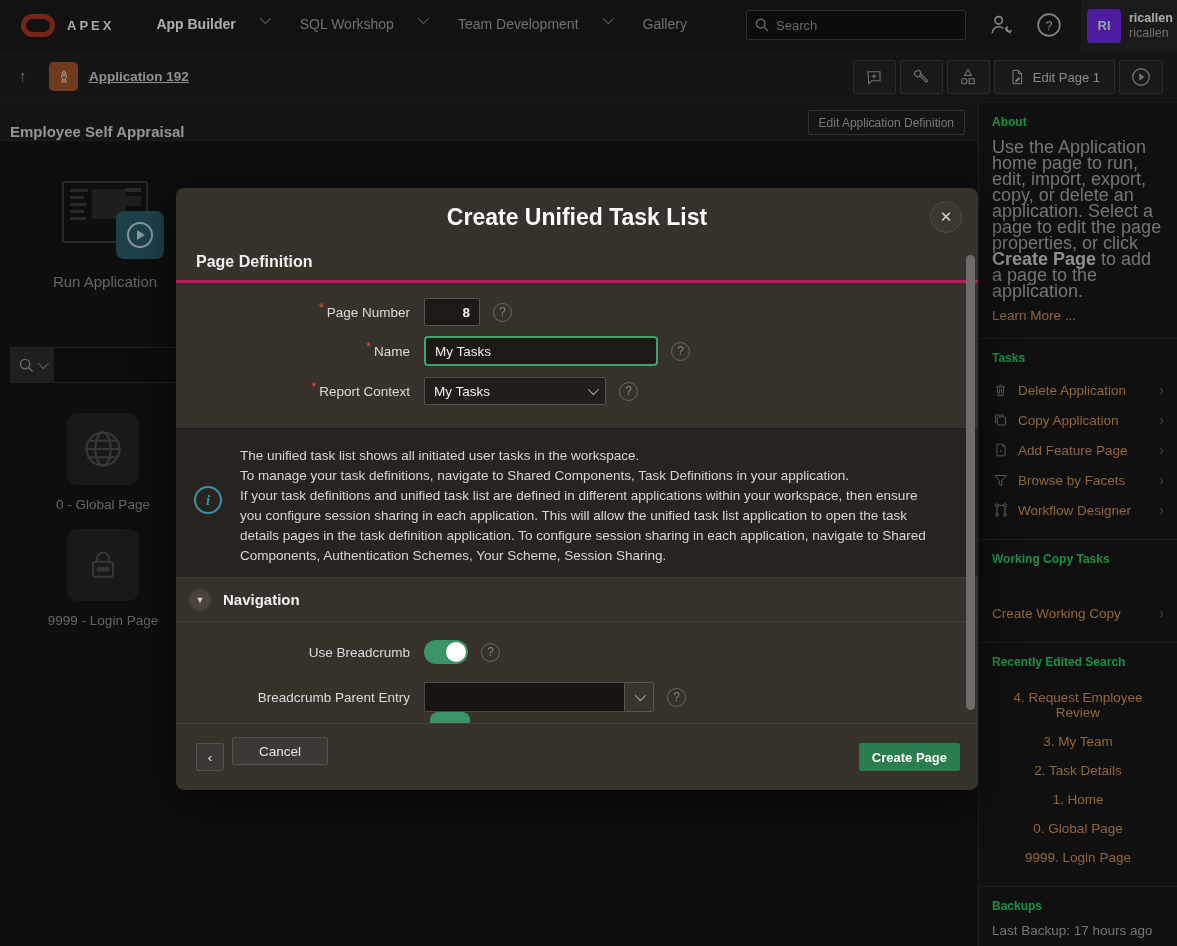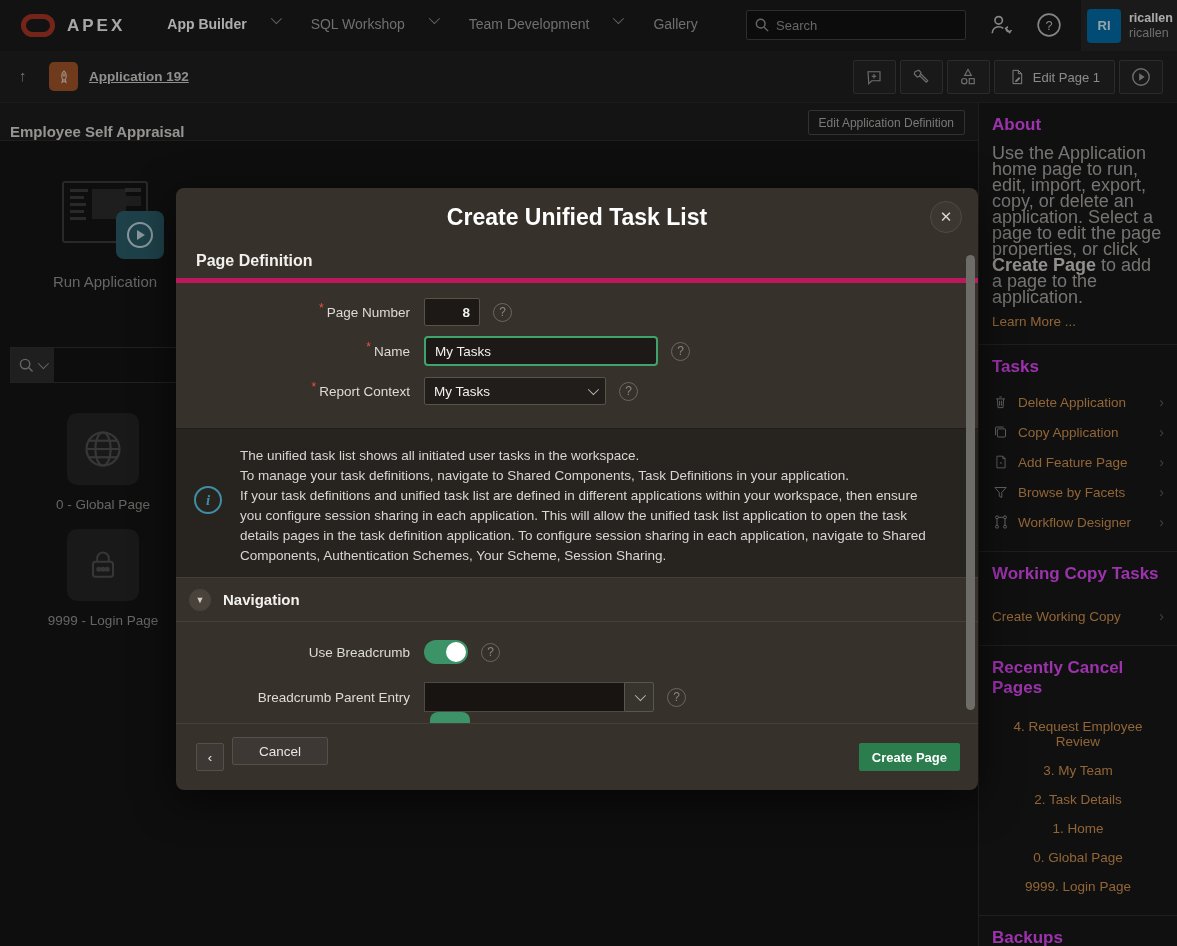--- a/index.html
+++ b/index.html
@@ -3,31 +3,31 @@
 <meta charset="utf-8">
 <style>
   * { margin:0; padding:0; box-sizing:border-box; }
   html,body { background:#000; }
   body { font-family:"Liberation Sans","DejaVu Sans",sans-serif; }
   #app { position:relative; width:1177px; height:946px; background:#141414; overflow:hidden; }
 
   
   .header { position:absolute; top:0; left:0; width:1177px; height:51px; background:#19191b; display:flex; align-items:center; }
   .logo-ring { width:34px; height:23px; border:5px solid #a33325; border-radius:12px; margin-left:21px; }
-  .brand { color:#e8e8e8; font-size:17px; font-weight:bold; letter-spacing:3px; margin-left:12px; }
+  .brand { color:#e8e8e8; font-size:13px; font-weight:bold; letter-spacing:3px; margin-left:12px; }
   .topnav { display:flex; align-items:center; margin-left:30px; gap:8px; }
   .topnav .nav-item { display:flex; align-items:flex-start; gap:24px; padding:16px 12px; height:51px; font-size:14px; color:#9a9a9a; cursor:pointer; }
   .topnav .nav-item.active { color:#f0f0f0; font-weight:bold; }
   .chev { width:8px; height:8px; border-right:1.5px solid #8a8a8a; border-bottom:1.5px solid #8a8a8a; transform:rotate(45deg) translateY(-2px); display:inline-block; }
   .hdr-search { position:absolute; left:746px; top:10px; width:220px; height:30px; background:#111113; border:1px solid #3f3f41; border-radius:2px; display:flex; align-items:center; padding:0 8px; gap:7px; }
   .hdr-search input { background:transparent; border:none; outline:none; color:#c9c9c9; font-size:13px; width:170px; font-family:inherit; }
   .hdr-search input::placeholder { color:#8e8e8e; }
   .hdr-icon { position:absolute; top:11px; color:#b9b9b9; }
   .user-block { position:absolute; right:0; top:0; height:51px; width:96px; background:#242426; display:flex; align-items:center; gap:8px; padding-left:6px; }
-  .avatar { width:34px; height:34px; border-radius:4px; background:#0369a1; color:#cfe3ec; font-size:13px; font-weight:bold; display:flex; align-items:center; justify-content:center; }
+  .avatar { width:34px; height:34px; border-radius:4px; background:#6d28d9; color:#cfe3ec; font-size:13px; font-weight:bold; display:flex; align-items:center; justify-content:center; }
   .user-names { display:flex; flex-direction:column; line-height:15px; }
   .user-names .n1 { color:#ececec; font-size:12.5px; font-weight:bold; }
   .user-names .n2 { color:#9a9a9a; font-size:12.5px; }
 
   
   .toolbar { position:absolute; top:51px; left:0; width:1177px; height:52px; background:#1e1e1e; border-bottom:1px solid #262626; }
   .up-arrow { position:absolute; left:19px; top:16px; color:#9a9a9a; font-size:15px; }
   .app-chip { position:absolute; left:49px; top:62px; width:29px; height:29px; background:#9c5229; border-radius:5px; display:flex; align-items:center; justify-content:center; color:#d8c5b4; font-size:14px; }
   .app-label { position:absolute; left:89px; top:69px; color:#c9c7c4; font-size:13.5px; font-weight:bold;text-decoration:underline; }
   .tb-buttons { position:absolute; right:14px; top:60px; display:flex; gap:4px; }
@@ -50,38 +50,38 @@
   .run-label { margin-top:30px; color:#8f8d8a; font-size:15px; }
   .pg-search { position:absolute; left:10px; top:206px; width:956px; height:36px; background:#121212; border:1px solid #2e2e2e; display:flex; }
   .pg-search .seg { width:43px; height:100%; background:#2b2b2b; display:flex; align-items:center; justify-content:center; gap:4px; color:#8f8f8f; cursor:pointer; }
   .page-card { position:absolute; width:130px; text-align:center; cursor:pointer; }
   .page-card .sq { width:72px; height:72px; margin:0 auto; background:#232323; border-radius:10px; display:flex; align-items:center; justify-content:center; color:#4d4d4d; }
   .page-card .lbl { margin-top:12px; color:#8f8d8a; font-size:13.5px; }
 
   
   .sidebar { position:absolute; top:103px; right:0; width:199px; height:843px; background:#171717; border-left:1px solid #2c2c2c; }
   .sb-section { padding:12px 13px 14px 13px; border-bottom:1px solid #2a2a2a; }
-  .sb-h { color:#d946ef; font-size:17px; font-weight:bold; margin-bottom:10px; }
+  .sb-h { color:#22c55e; font-size:12px; font-weight:bold; margin-bottom:10px; }
   .sb-p { color:#a3a19e; font-size:18px; line-height:16px; }
   .sb-p b { color:#c9c7c4; }
   .sb-link { color:#c98c4c; font-size:13.5px; text-decoration:none; display:inline-block; margin-top:9px; cursor:pointer; }
   .task-item { display:flex; align-items:center; gap:9px; padding:7px 0; color:#c98c4c; font-size:13.5px; cursor:pointer; }
   .task-item .ticon { width:17px; display:flex; justify-content:center; color:#8f8d8a; }
   .task-item .grow { flex:1; }
   .task-item .arr { color:#5a5a5a; font-size:14px; }
   .recent-item { display:block; color:#c98c4c; font-size:13.5px; padding:7px 0; cursor:pointer;text-align:center; }
   .sb-status { color:#a3a19e; font-size:13.5px; margin-bottom:8px; }
 
   
   .overlay { position:absolute; inset:0; background:rgba(0,0,0,0.28); }
   .modal { position:absolute; left:176px; top:188px; width:802px; height:602px; background:#36312b; border-radius:8px; box-shadow:0 10px 40px rgba(0,0,0,0.6); }
   .m-titlebar { position:relative; height:56px; }
   .m-title { text-align:center; line-height:58px; color:#ffffff; font-size:23px; font-weight:bold; }
   .m-close { position:absolute; right:16px; top:13px; width:32px; height:32px; border-radius:50%; background:#3c3731; border:1px solid #504a43; color:#d8d5d1; font-size:15px; display:flex; align-items:center; justify-content:center; cursor:pointer; }
-  .m-sect { height:39px; border-bottom:5px solid #be185d; padding-left:20px; display:flex; align-items:center; color:#f2f0ed; font-size:16px; font-weight:bold; }
+  .m-sect { height:39px; border-bottom:3px solid #be185d; padding-left:20px; display:flex; align-items:center; color:#f2f0ed; font-size:16px; font-weight:bold; }
   .m-form { position:relative; height:145px; }
   .frow { position:absolute; left:0; width:100%; display:flex; align-items:center; }
   .flabel { width:234px; text-align:right; color:#dedcd8; font-size:13.5px; position:relative; }
   .req { color:#ee4f3c; font-size:12px; position:relative; top:-5px; margin-right:3px; }
   .f-input { background:#1c1916; border:1px solid #5a5248; border-radius:2px; color:#f2f0ed; font-size:13.5px; padding:0 9px; height:28px; font-family:inherit; outline:none; }
   .help-circle { width:19px; height:19px; border:1px solid #6b665f; border-radius:50%; color:#8a857e; font-size:12px; display:flex; align-items:center; justify-content:center; margin-left:13px; cursor:pointer; }
   .m-info { height:150px; background:#272420; border-top:1px solid #1f1c19; border-bottom:1px solid #463f37; display:flex; padding:17px 40px 0 18px; gap:18px; }
   .info-icon { flex:none; width:28px; height:28px; border:2px solid #3e8ea4; border-radius:50%; color:#3e8ea4; font-size:15px; font-weight:bold; display:flex; align-items:center; justify-content:center; margin-top:40px; font-family:"Liberation Serif","DejaVu Serif",serif; font-style:italic; }
   .info-text { color:#d8d6d3; font-size:13.5px; line-height:20px; }
   .m-nav-h { height:44px; display:flex; align-items:center; gap:12px; padding-left:13px; border-bottom:1px solid #463f37; }
@@ -326,29 +326,29 @@
               <circle cx="18" cy="19" r="2.2"></circle>
               <path d="M6 7.5v9M18 7.5v9M8 5h7.5"></path>
             </svg>
           </span>
         <span class="grow">Workflow Designer</span>
         <span class="arr">›</span>
       </div>
     </div>
 
     <div class="sb-section">
-      <div class="sb-h" style="margin-bottom:17px">Working Copy Tasks</div>
+      <div class="sb-h" style="margin-bottom:32px">Working Copy Tasks</div>
       <div class="task-item">
         <span class="grow">Create Working Copy</span>
         <span class="arr">›</span>
       </div>
     </div>
 
     <div class="sb-section">
-      <div class="sb-h" style="margin-bottom:14px">Recently Cancel Pages</div>
+      <div class="sb-h" style="margin-bottom:14px">Recently Edited Search</div>
       <a class="recent-item">4. Request Employee Review</a>
       <a class="recent-item">3. My Team</a>
       <a class="recent-item">2. Task Details</a>
       <a class="recent-item">1. Home</a>
       <a class="recent-item">0. Global Page</a>
       <a class="recent-item">9999. Login Page</a>
     </div>
 
     <div class="sb-section">
       <div class="sb-h">Backups</div>

